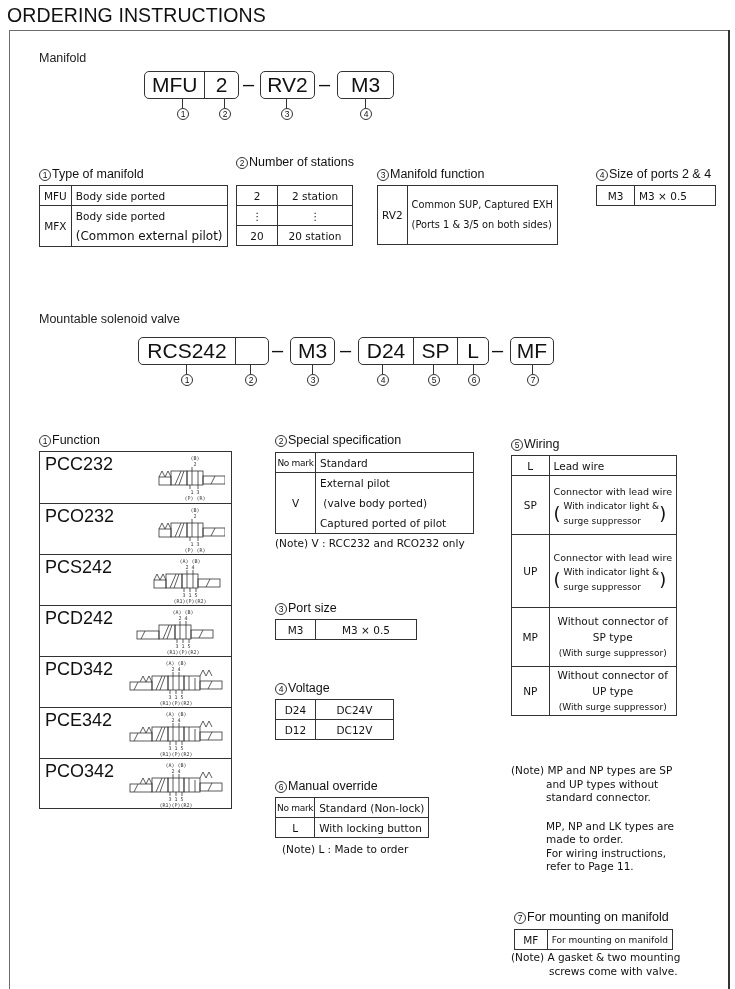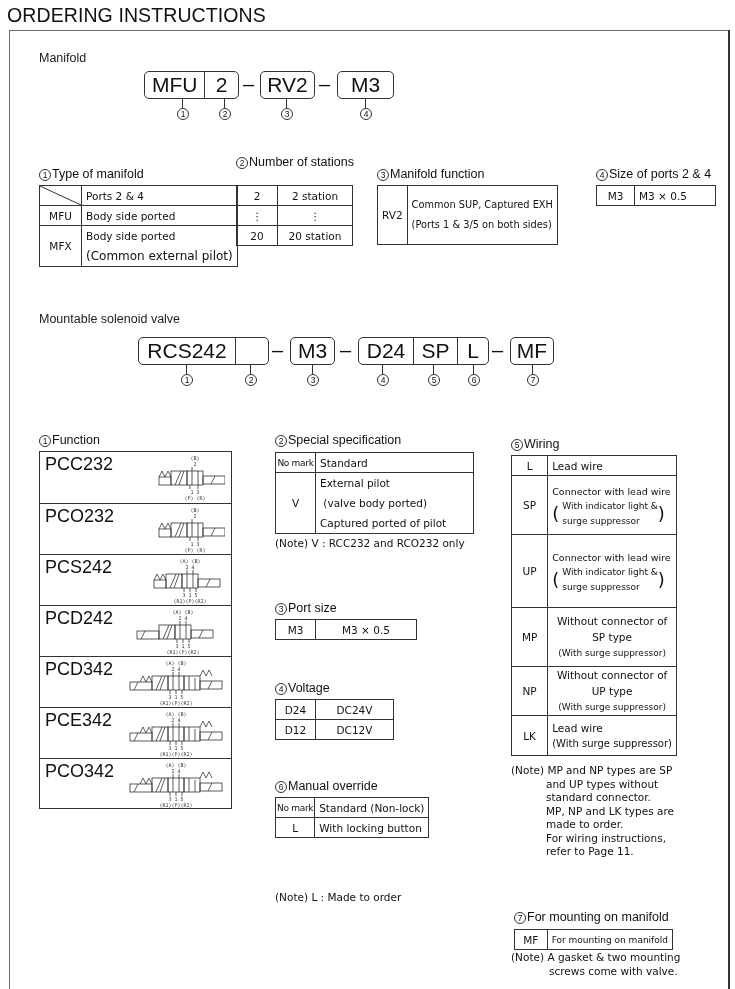--- a/index.html
+++ b/index.html
@@ -62,28 +62,20 @@
   <div class="circ" style="left:219px;top:108px;">2</div>
   <div class="circ" style="left:281px;top:108px;">3</div>
   <div class="circ" style="left:360px;top:108px;">4</div>
 </div>
 
 <div class="tbl-title" style="left:39px;top:167px;">
   <span class="cn">1</span><span>Type of manifold</span>
 </div>
 <table class="spec" style="left:39px;top:185px;width:159px;">
   <tbody>
-      <tr>
-    <td style="width:41px;height:19px;padding:0;">
-      <svg width="41" height="19" style="display:block">
-            <line x1="0" y1="0" x2="41" y2="19" stroke="#333" stroke-width="1"></line>
-          </svg>
-    </td>
-    <td>Ports 2 &amp; 4</td>
-  </tr>
   <tr>
     <td class="c" style="height:20px;">MFU</td>
     <td>Body side ported</td>
   </tr>
   <tr>
     <td class="c" style="height:40px;">MFX</td>
     <td style="line-height:20px;">
       <div>Body side ported</div>
       <div style="font-size:12px;">(Common external pilot)</div>
     </td>
@@ -418,21 +410,21 @@
       <tr>
     <td class="c" style="width:40px;padding:0 1px;font-size:9px;letter-spacing:-0.3px;">No mark</td>
     <td>Standard (Non-lock)</td>
   </tr>
   <tr>
     <td class="c">L</td>
     <td>With locking button</td>
   </tr>
 </tbody>
   </table>
-<div class="note" style="left:275px;top:843px;margin-top:48px;">(Note) L : Made to order</div>
+<div class="note" style="left:282px;top:843px;">(Note) L : Made to order</div>
 
 <div class="tbl-title" style="left:511px;top:437px;">
   <span class="cn">5</span><span>Wiring</span>
 </div>
 <table class="spec wire-table" style="left:511px;top:455px;width:166px;">
   <tbody>
       <tr>
     <td class="c" style="width:41px;height:20px;">L</td>
     <td>Lead wire</td>
   </tr>
@@ -473,34 +465,27 @@
     </td>
   </tr>
   <tr>
     <td class="c" style="height:45px;">NP</td>
     <td class="c" style="line-height:16px;">
       <div>Without connector of</div>
       <div>UP type</div>
       <div style="font-size:9px;">(With surge suppressor)</div>
     </td>
   </tr>
-  <tr>
-    <td class="c" style="height:40px;">LK</td>
-    <td style="line-height:16px;">
-      <div>Lead wire</div>
-      <div style="font-size:10px;">(With surge suppressor)</div>
-    </td>
-  </tr>
 </tbody>
   </table>
 <div class="note" style="left:511px;top:764px;">
   <div>(Note) MP and NP types are SP</div>
   <div style="padding-left:35px;">and UP types without</div>
   <div style="padding-left:35px;">standard connector.</div>
-  <div style="padding-left:35px;">MP, NP and LK types are</div>
+  <div style="padding-left:35px;margin-top:15px;">MP, NP and LK types are</div>
   <div style="padding-left:35px;">made to order.</div>
   <div style="padding-left:35px;">For wiring instructions,</div>
   <div style="padding-left:35px;">refer to Page 11.</div>
 </div>
 
 <div class="tbl-title" style="left:514px;top:910px;">
   <span class="cn">7</span><span>For mounting on manifold</span>
 </div>
 <table class="spec" style="left:514px;top:929px;width:159px;">
   <tbody>

